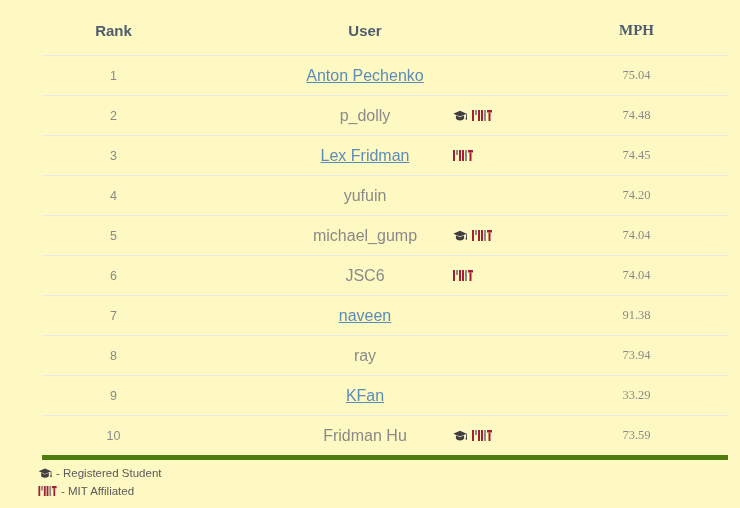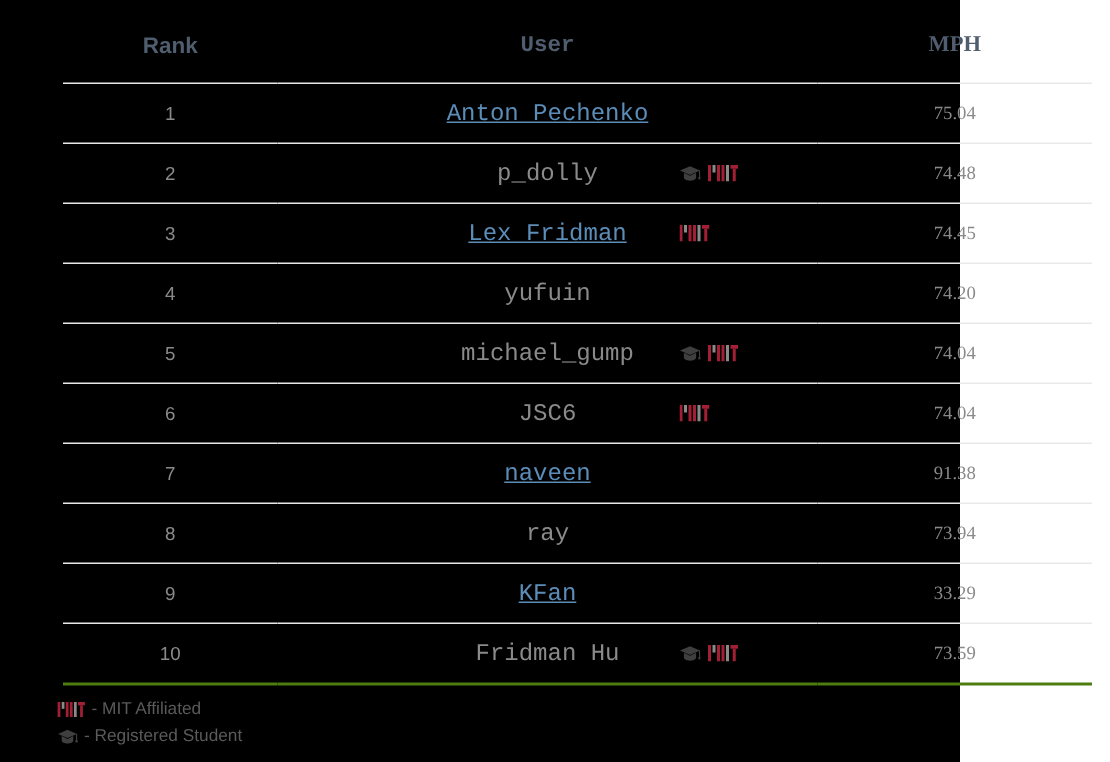--- a/index.html
+++ b/index.html
@@ -10,23 +10,23 @@
     height: 508px;
     overflow: hidden;
   }
   body {
     font-family: "Liberation Sans", sans-serif;
     -webkit-font-smoothing: antialiased;
   }
 
   #leaderboard {
     position: relative;
-    width: 640px;
+    width: 740px;
     height: 508px;
-    background: #000000;
+    background: #fef9c3;
   }
 
   
   .board-table {
     position: absolute;
     left: 42px;
     top: 8px;
     width: 686px;
     border-collapse: collapse;
     table-layout: fixed;
@@ -45,25 +45,25 @@
     font-size: 12.5px;
     color: #8a8a8a;
     padding: 0;
     height: 39px;
     border-top: 1px solid #e9e9e9;
     background: transparent;
     vertical-align: middle;
   }
 
   .board-table tbody tr:last-child td {
-    border-bottom: 2px solid #4d7c0f;
+    border-bottom: 5px solid #4d7c0f;
   }
 
   .col-rank  { width: 143px; text-align: center; }
-  .col-user  { width: 360px; text-align: center; position: relative; font-family: Liberation Mono, monospace; }
+  .col-user  { width: 360px; text-align: center; position: relative; }
   .col-mph   { width: 183px; text-align: center; font-family: Liberation Serif, serif; }
 
   th.col-rank { text-align: center; }
   th.col-user { text-align: center; }
   th.col-mph  { text-align: center; }
 
   .user-cell-inner {
     position: relative;
     display: block;
     width: 100%;
@@ -297,40 +297,40 @@
                   </svg>
                 </span>
               </span></span>
           </td>
           <td class="col-mph">73.59</td>
         </tr>
       </tbody>
   </table>
 
   <div class="legend">
+    <div class="legend-row">
+      <span class="cap-mark">
+        <svg viewBox="0 0 24 20" width="14" height="11" xmlns="http://www.w3.org/2000/svg">
+          <path d="M12 1 L23.5 6 L12 11 L0.5 6 Z" fill="#3f3f3f"></path>
+          <path d="M5 8.5 L5 14 C5 16.2 8.2 17.6 12 17.6 C15.8 17.6 19 16.2 19 14 L19 8.5 L12 12 Z" fill="#3f3f3f"></path>
+          <rect x="22.3" y="6" width="1.4" height="8" fill="#3f3f3f"></rect>
+          <circle cx="23" cy="14.8" r="1.6" fill="#3f3f3f"></circle>
+        </svg>
+      </span>
+      <span class="legend-text">- Registered Student</span>
+    </div>
     <div class="legend-row">
       <span class="mit-mark">
         <svg viewBox="0 0 40 22" width="19" height="10" xmlns="http://www.w3.org/2000/svg">
           <rect x="0" y="0" width="4" height="22" fill="#a31f34"></rect>
           <rect x="6" y="0" width="4" height="10" fill="#8a8a8a"></rect>
           <rect x="12" y="0" width="4" height="22" fill="#a31f34"></rect>
           <rect x="18" y="0" width="4" height="22" fill="#a31f34"></rect>
           <rect x="24" y="0" width="4" height="22" fill="#8a8a8a"></rect>
           <rect x="30" y="0" width="10" height="5" fill="#a31f34"></rect>
           <rect x="33" y="5" width="4" height="17" fill="#a31f34"></rect>
         </svg>
       </span>
       <span class="legend-text">- MIT Affiliated</span>
     </div>
-    <div class="legend-row">
-      <span class="cap-mark">
-        <svg viewBox="0 0 24 20" width="14" height="11" xmlns="http://www.w3.org/2000/svg">
-          <path d="M12 1 L23.5 6 L12 11 L0.5 6 Z" fill="#3f3f3f"></path>
-          <path d="M5 8.5 L5 14 C5 16.2 8.2 17.6 12 17.6 C15.8 17.6 19 16.2 19 14 L19 8.5 L12 12 Z" fill="#3f3f3f"></path>
-          <rect x="22.3" y="6" width="1.4" height="8" fill="#3f3f3f"></rect>
-          <circle cx="23" cy="14.8" r="1.6" fill="#3f3f3f"></circle>
-        </svg>
-      </span>
-      <span class="legend-text">- Registered Student</span>
-    </div>
   </div>
 
 </div>
 
 </body></html>

